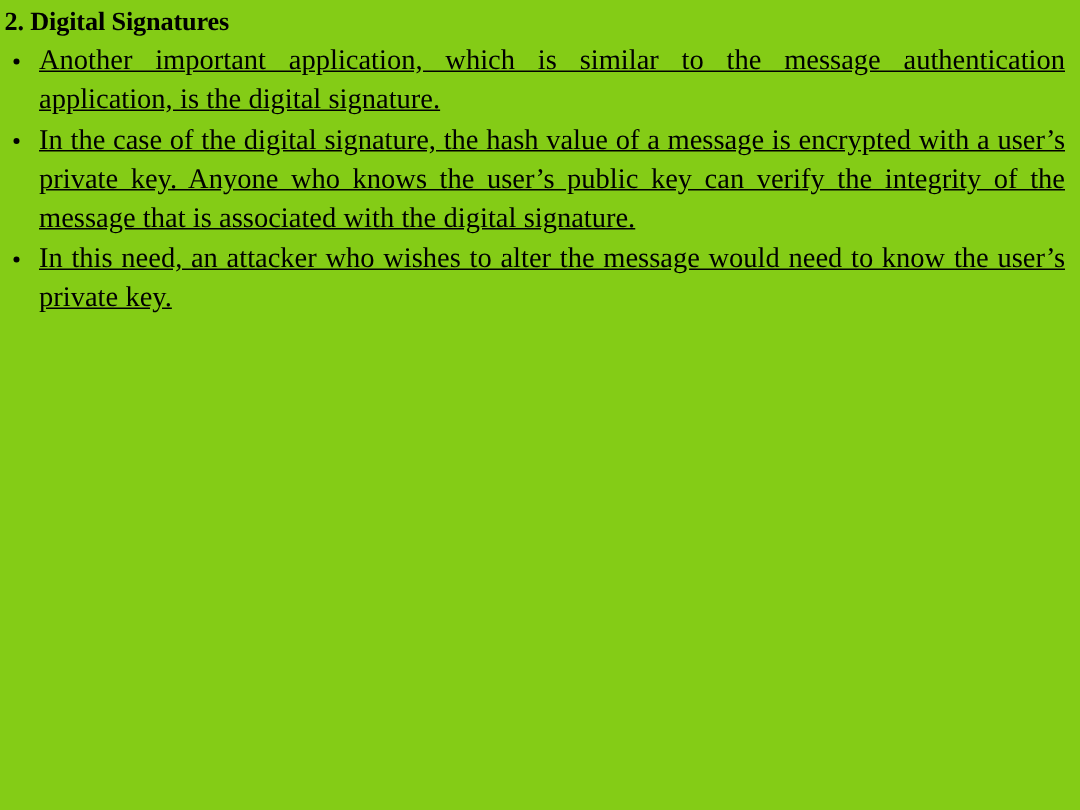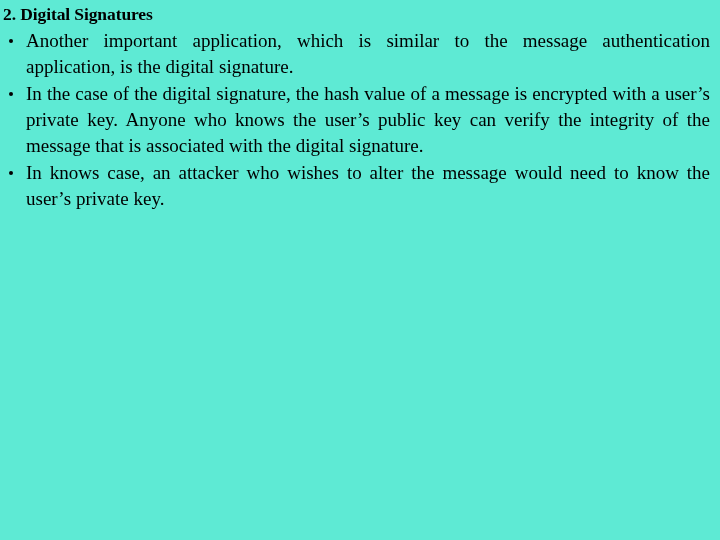--- a/index.html
+++ b/index.html
@@ -16,21 +16,21 @@
     color: #000000;
     -webkit-font-smoothing: none;
   }
 
   .slide {
     position: relative;
     width: 720px;
     height: 540px;
     box-sizing: border-box;
     padding: 8px;
-    background: #5eead4;
+    background: #84cc16;
   }
 
   .slide-body {
     position: absolute;
     left: 0;
     top: 0;
     width: 720px;
   }
 
   
@@ -72,20 +72,21 @@
     height: 4px;
     background: #000000;
     border-radius: 50%;
   }
 
   
   .bullet-item > .bullet-text {
     display: block;
     text-align: justify;
     text-align-last: left;
+    text-decoration: underline;
   }
 
   
   .bullet-item + .bullet-item {
     margin-top: 1px;
   }
 
   .item-1 { margin-top: 3px; }
 </style>
 </head>
@@ -104,18 +105,18 @@
       </li>
 
 
       <li class="bullet-item">
         <span class="bullet-dot"></span>
         <span class="bullet-text">In the case of the digital signature, the hash value of a message is encrypted with a user’s private key. Anyone who knows the user’s public key can verify the integrity of the message that is associated with the digital signature.</span>
       </li>
 
       <li class="bullet-item">
         <span class="bullet-dot"></span>
-        <span class="bullet-text">In knows case, an attacker who wishes to alter the message would need to know the user’s private key.</span>
+        <span class="bullet-text">In this need, an attacker who wishes to alter the message would need to know the user’s private key.</span>
       </li>
 
     </ul>
   </div>
 </div>
 
 </body></html>

